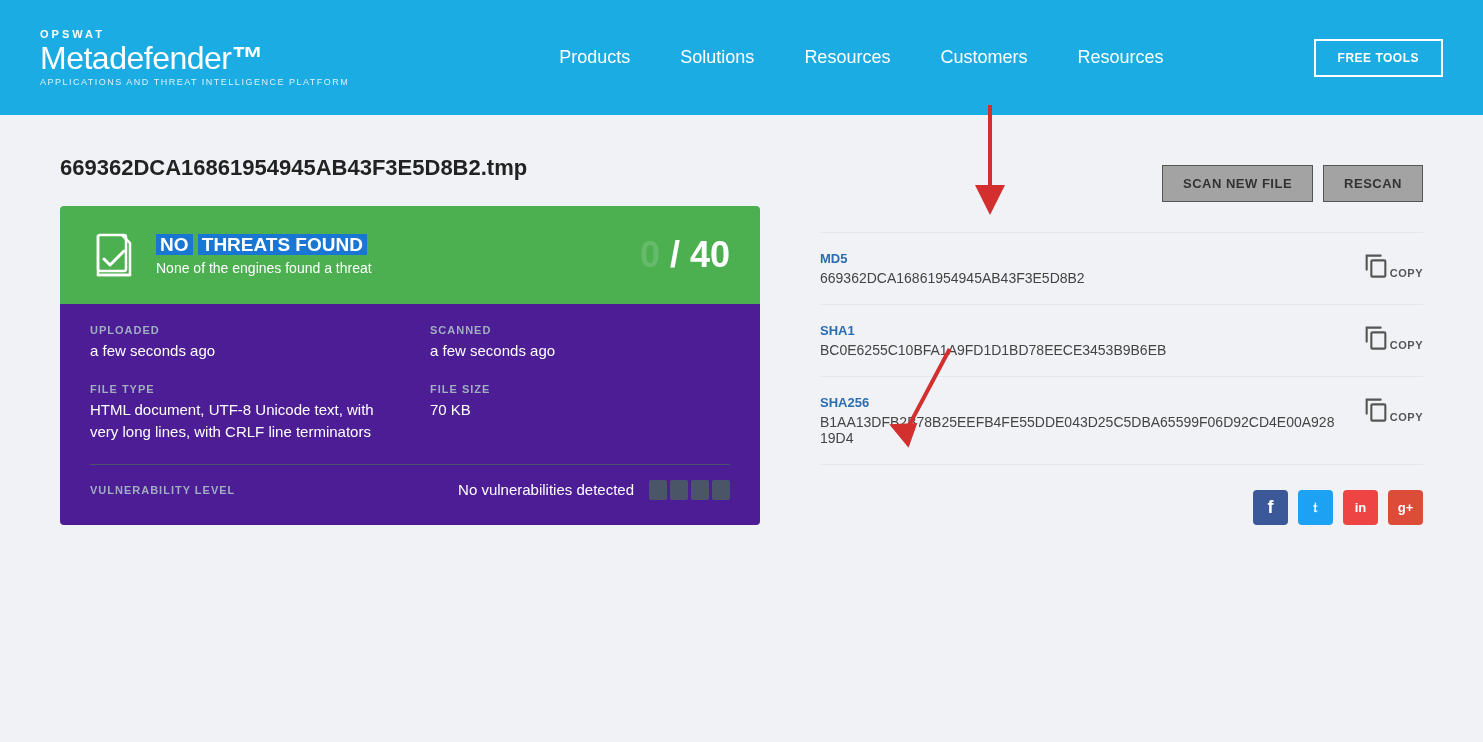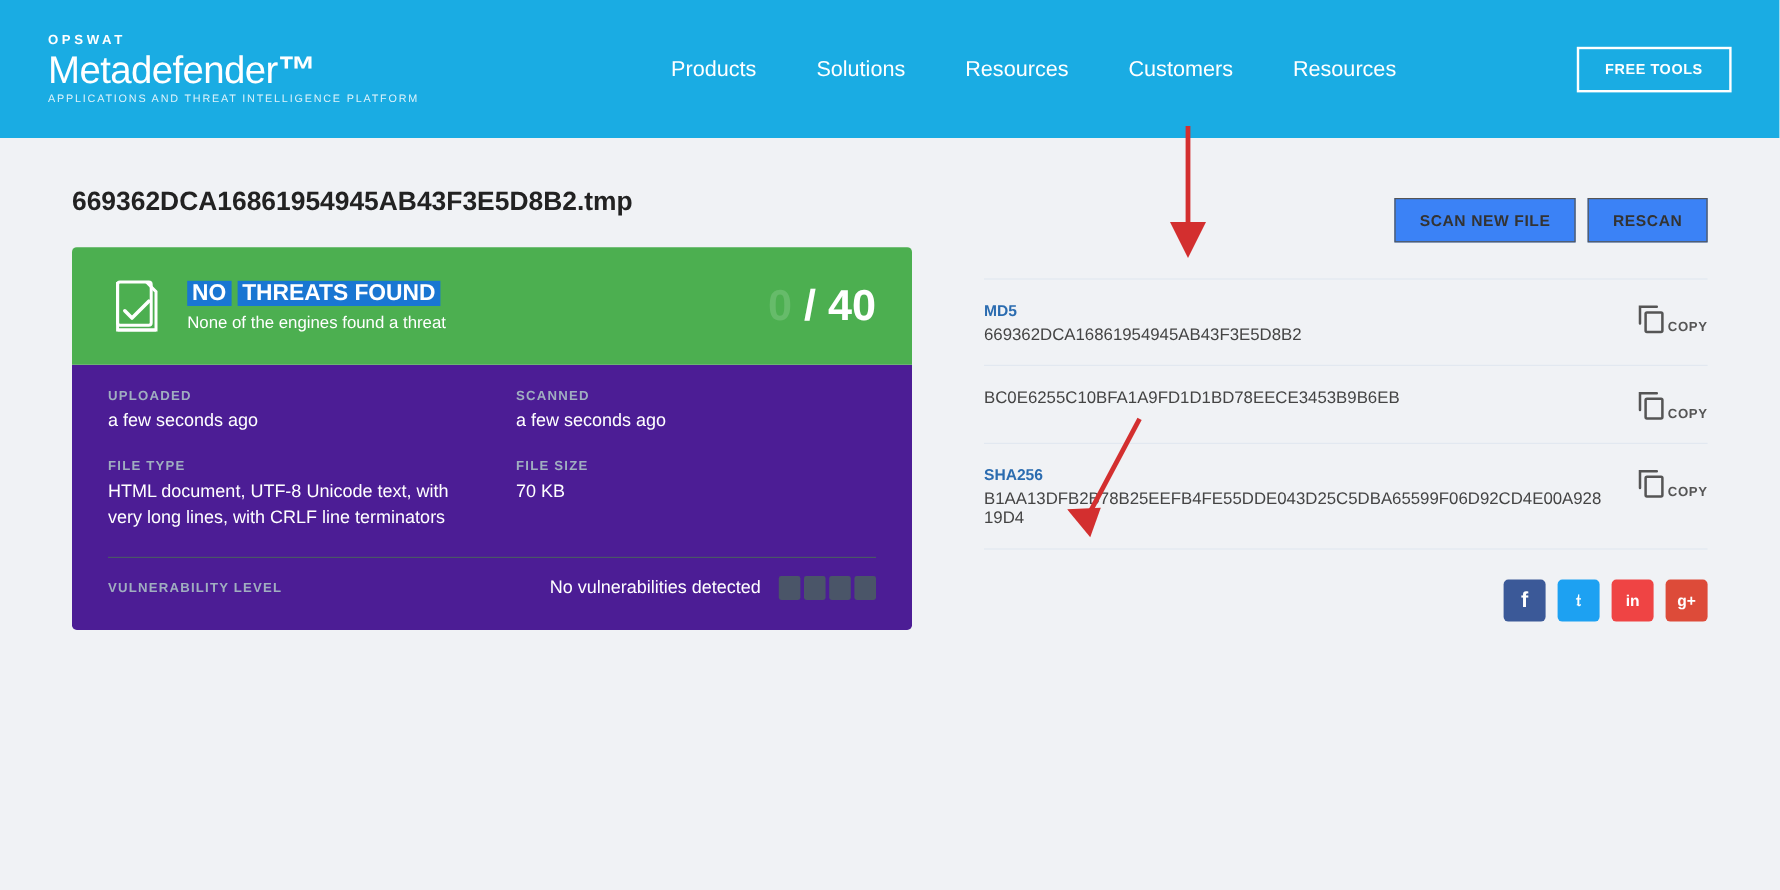--- a/index.html
+++ b/index.html
@@ -188,21 +188,21 @@
       padding-top: 10px;
     }
     .action-buttons {
       display: flex;
       justify-content: flex-end;
       gap: 10px;
       margin-bottom: 30px;
     }
     .action-btn {
       border: 1.5px solid #555;
-      background: #3b82f6;
+      background: #a3a3a3;
       color: #333;
       font-size: 13px;
       font-weight: bold;
       padding: 10px 20px;
       cursor: pointer;
       letter-spacing: 0.5px;
     }
 
     
     .hash-section {
@@ -391,20 +391,21 @@
           <svg class="copy-icon" viewBox="0 0 24 24" fill="none" xmlns="http://www.w3.org/2000/svg">
             <rect x="8" y="8" width="12" height="14" rx="1" stroke="#555" stroke-width="1.8" fill="none"></rect>
             <path d="M4 16V4h12" stroke="#555" stroke-width="1.8" fill="none" stroke-linecap="round"></path>
           </svg>
           <span class="copy-text">COPY</span>
         </button>
       </div>
 
       <div class="hash-row">
         <div class="hash-info">
+          <div class="hash-label">SHA1</div>
           <div class="hash-value">BC0E6255C10BFA1A9FD1D1BD78EECE3453B9B6EB</div>
         </div>
         <button class="copy-btn">
           <svg class="copy-icon" viewBox="0 0 24 24" fill="none" xmlns="http://www.w3.org/2000/svg">
             <rect x="8" y="8" width="12" height="14" rx="1" stroke="#555" stroke-width="1.8" fill="none"></rect>
             <path d="M4 16V4h12" stroke="#555" stroke-width="1.8" fill="none" stroke-linecap="round"></path>
           </svg>
           <span class="copy-text">COPY</span>
         </button>
       </div>

